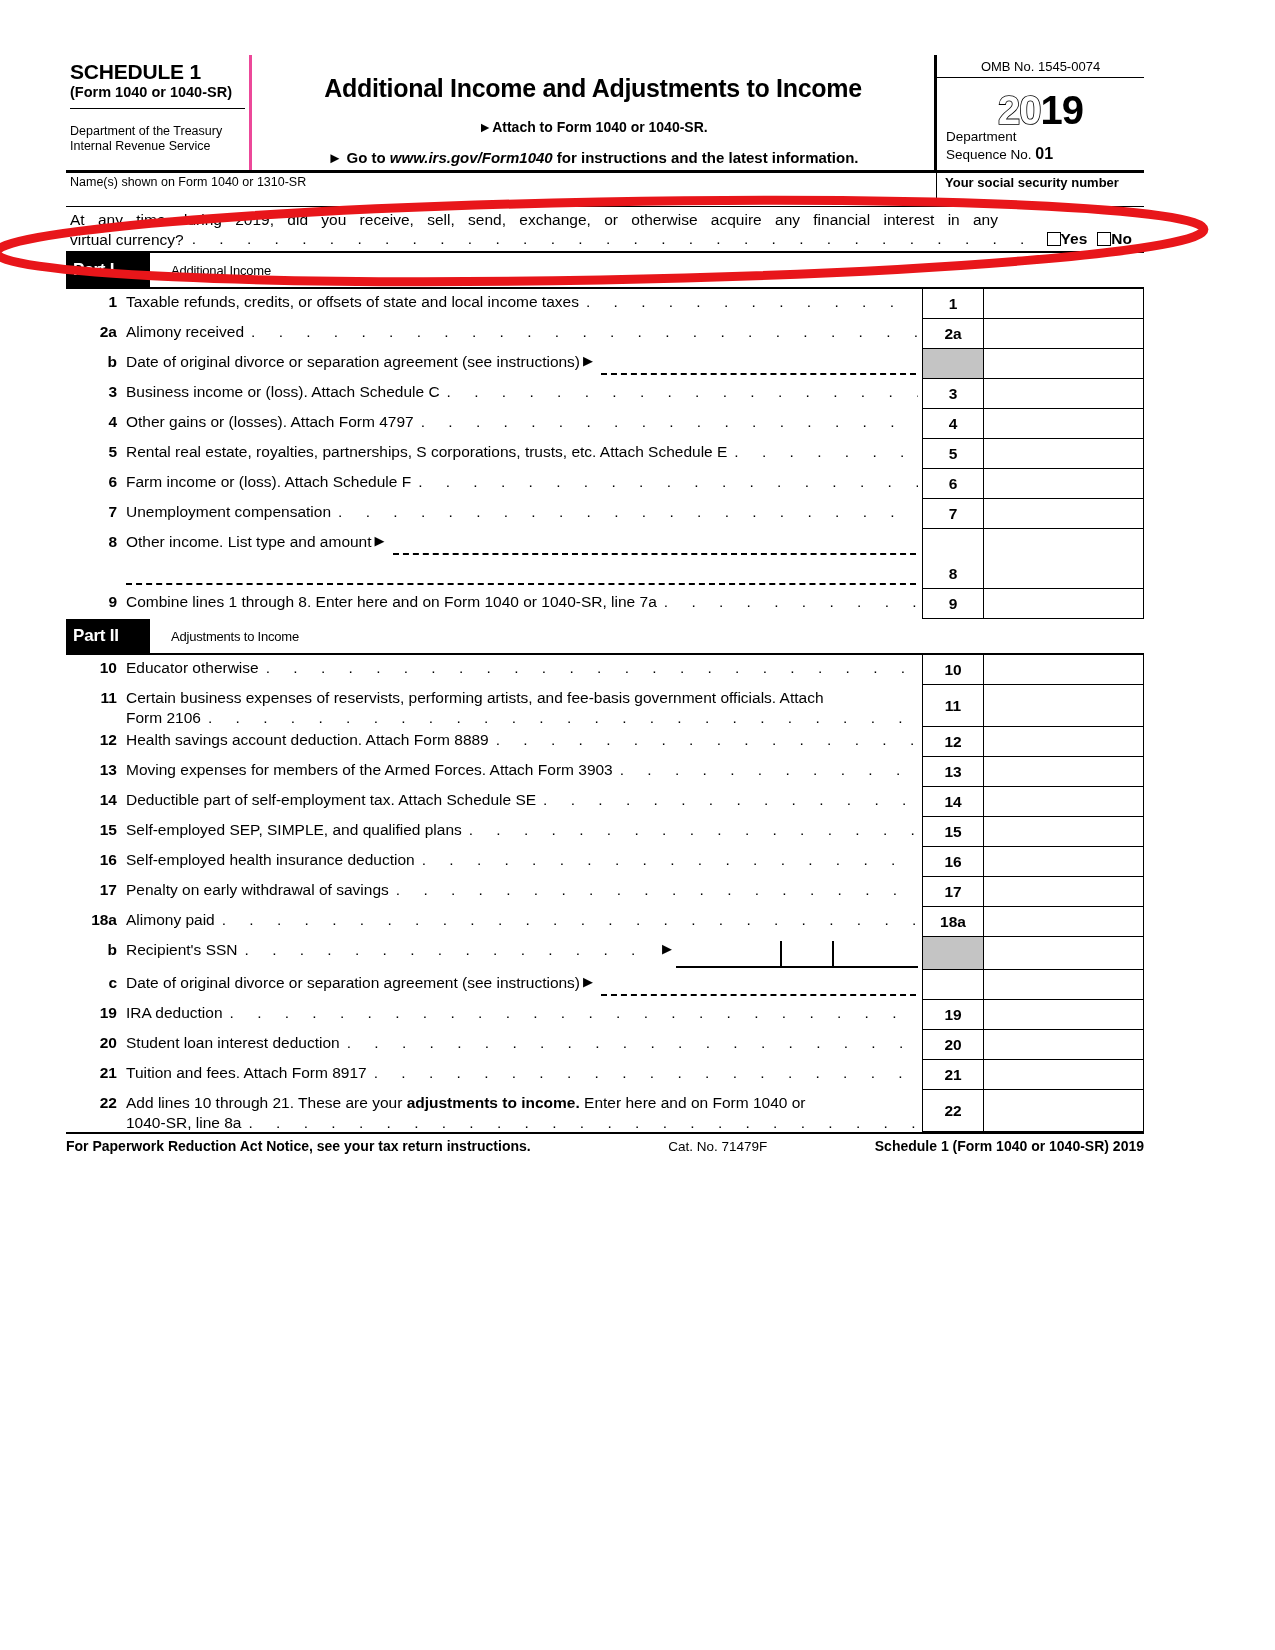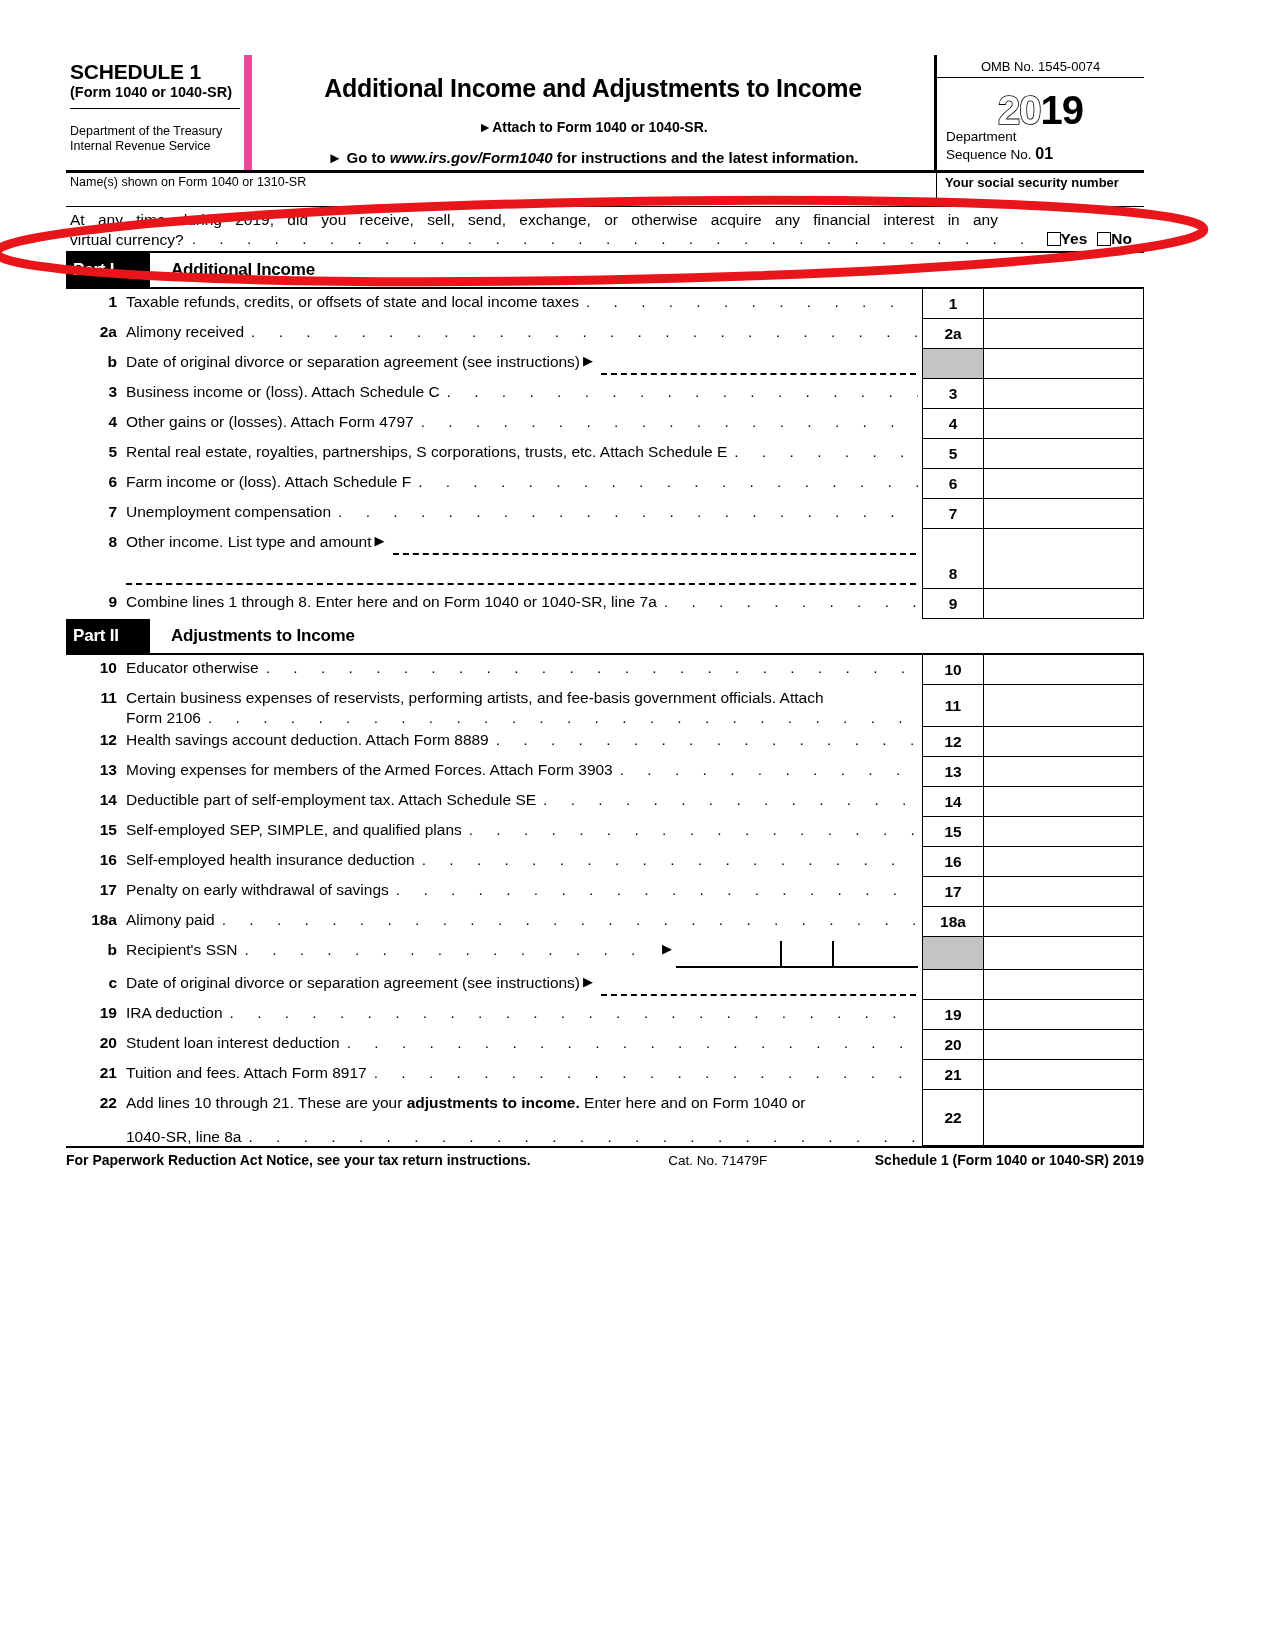--- a/index.html
+++ b/index.html
@@ -24,21 +24,21 @@
   }
 
   
   .hdr {
     display: flex;
     border-bottom: 3px solid #000;
     align-items: stretch;
   }
   .hdr-left {
     width: 186px;
-    border-right: 8px solid #ec4899;
+    border-right: 3px solid #ec4899;
     padding: 6px 4px 4px 4px;
     position: relative;
   }
   .sched-title {
     font-size: 21px;
     font-weight: bold;
     letter-spacing: -0.2px;
     line-height: 1.05;
   }
   .sched-sub {
@@ -201,22 +201,22 @@
     color: #fff;
     font-size: 17px;
     font-weight: bold;
     padding: 1px 9px 1px 7px;
     min-width: 84px;
     letter-spacing: -0.2px;
     display: flex;
     align-items: center;
   }
   .part-name {
-    font-size: 17px;
-    font-weight: bold;
+    font-size: 13px;
+    font-weight: normal;
     display: flex;
     align-items: center;
     padding-left: 21px;
     letter-spacing: -0.2px;
   }
 
   
   .rows { border-bottom: 0; }
   .row {
     display: flex;
@@ -627,21 +627,21 @@
           <span class="row-text">Tuition and fees. Attach Form 8917</span>
           <span class="dotfill">. . . . . . . . . . . . . . . . . . . . . . . . . . . . . . . . . . . . . . . . . . . . . . . . . . . . . . . . . . . . . . . . . . . . . .</span>
         </div>
         <div class="col-num">21</div>
         <div class="col-amt"></div>
       </div>
       <div class="row row-bb">
         <div class="row-num">22</div>
         <div class="row-body" style="display: block;">
           <div><span>Add lines 10 through 21. These are your </span><b>adjustments to income.</b><span> Enter here and on Form 1040 or</span></div>
-          <div style="display: flex; align-items: flex-start; margin-top: 16px;">
+          <div style="display: flex; align-items: flex-start; margin-top: 2px;">
             <span style="white-space: nowrap;">1040-SR, line 8a</span>
             <span class="dotfill">. . . . . . . . . . . . . . . . . . . . . . . . . . . . . . . . . . . . . . . . . . . . . . . . . . . . . . . . . . . .</span>
           </div>
         </div>
         <div class="col-num">22</div>
         <div class="col-amt"></div>
       </div>
     </div>
 
   <div class="footer">

